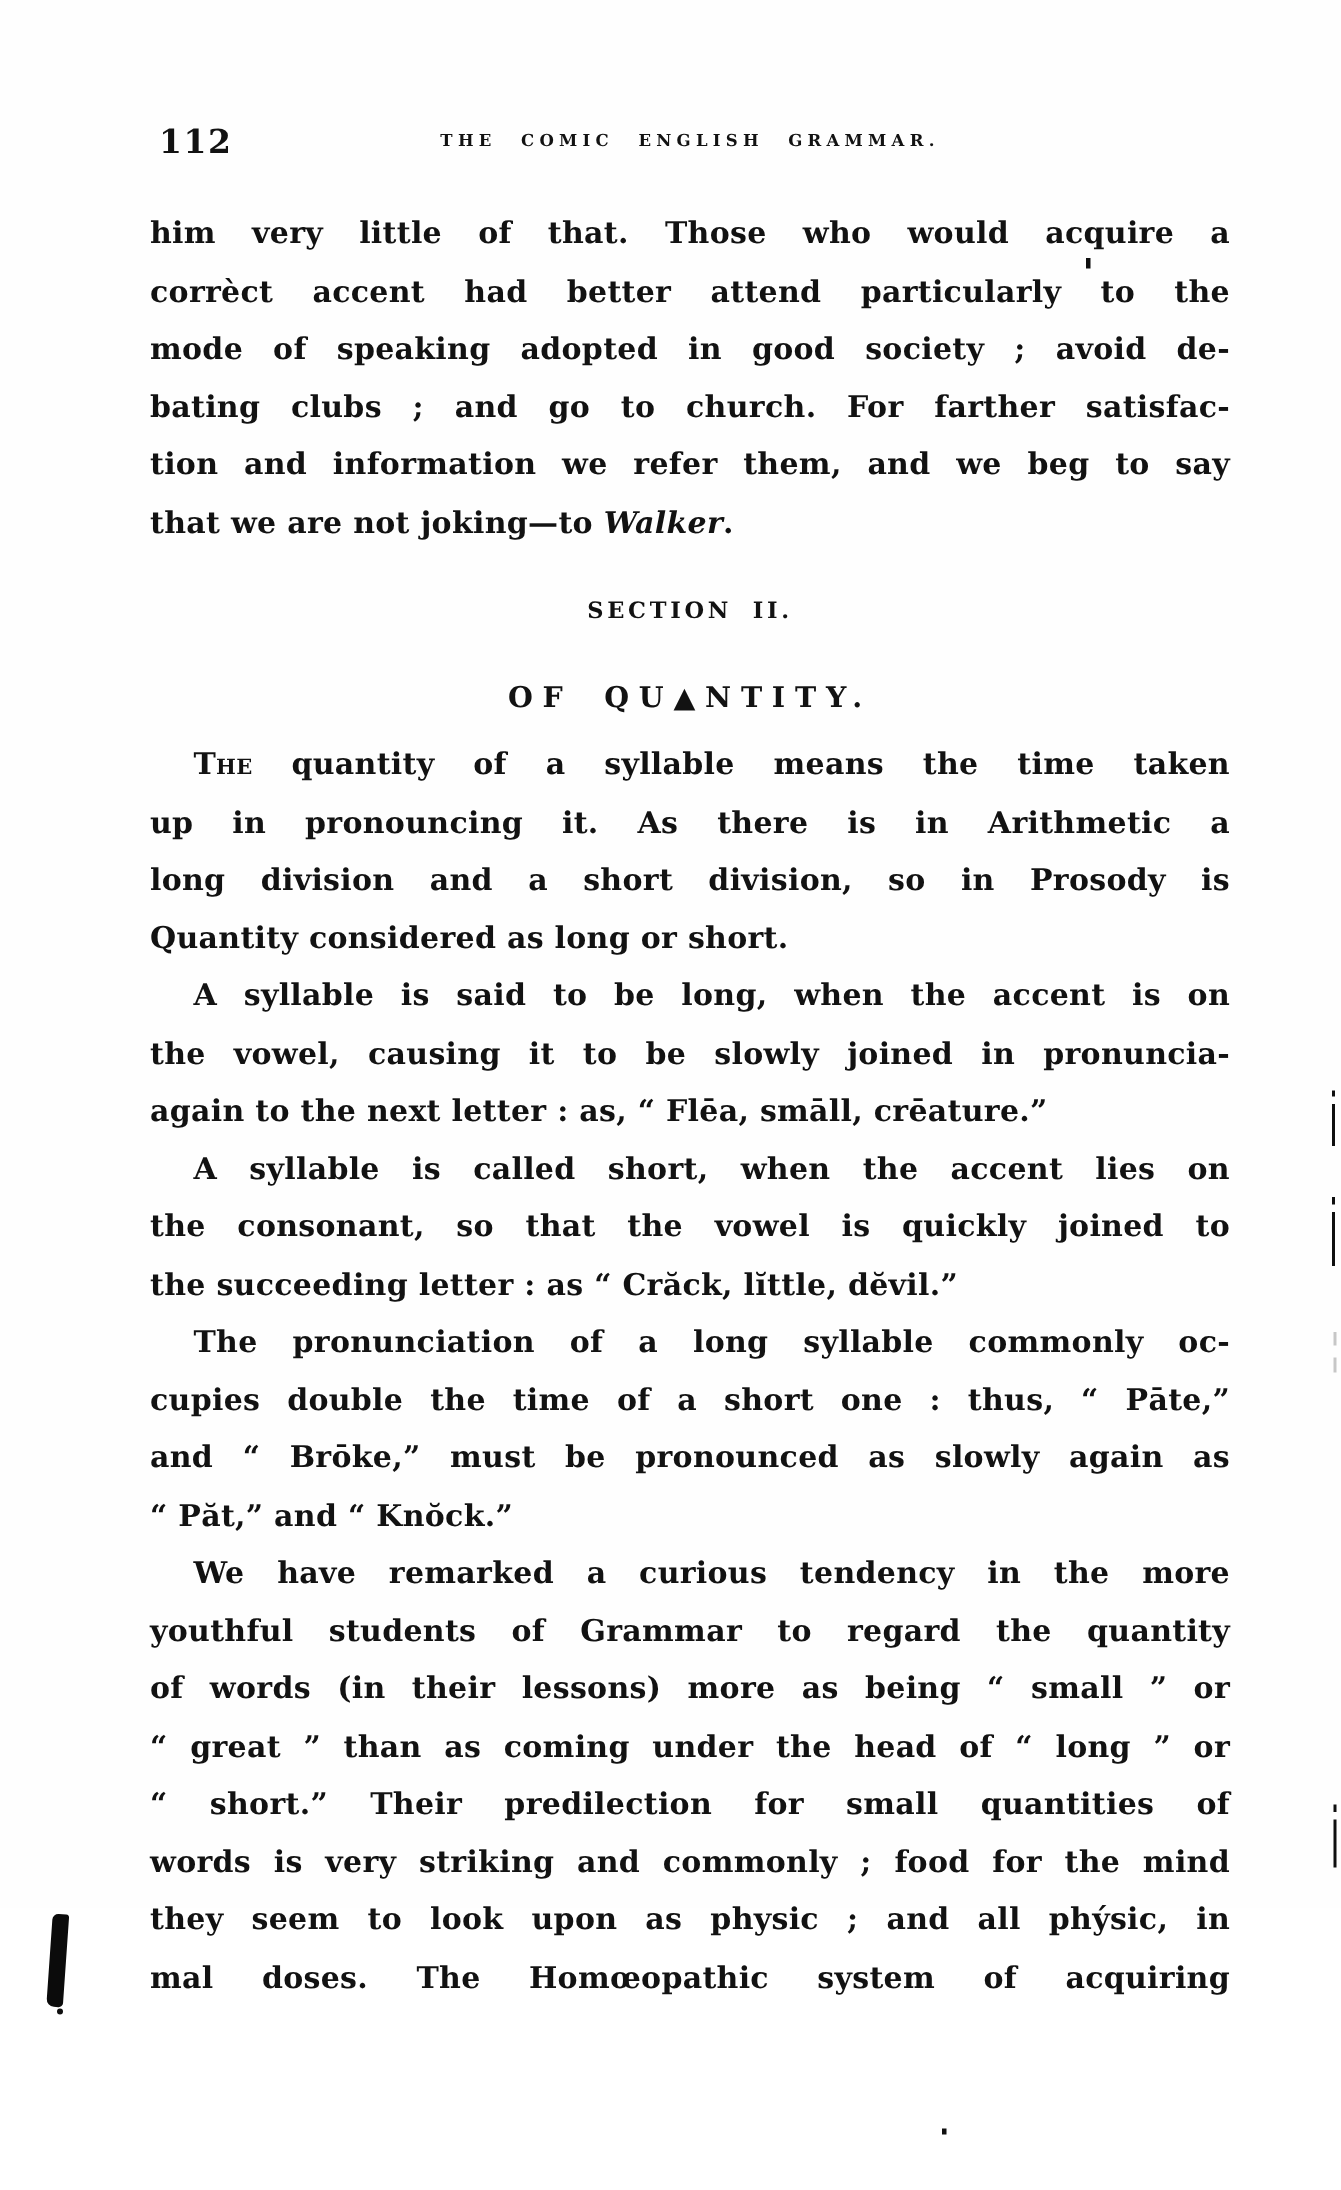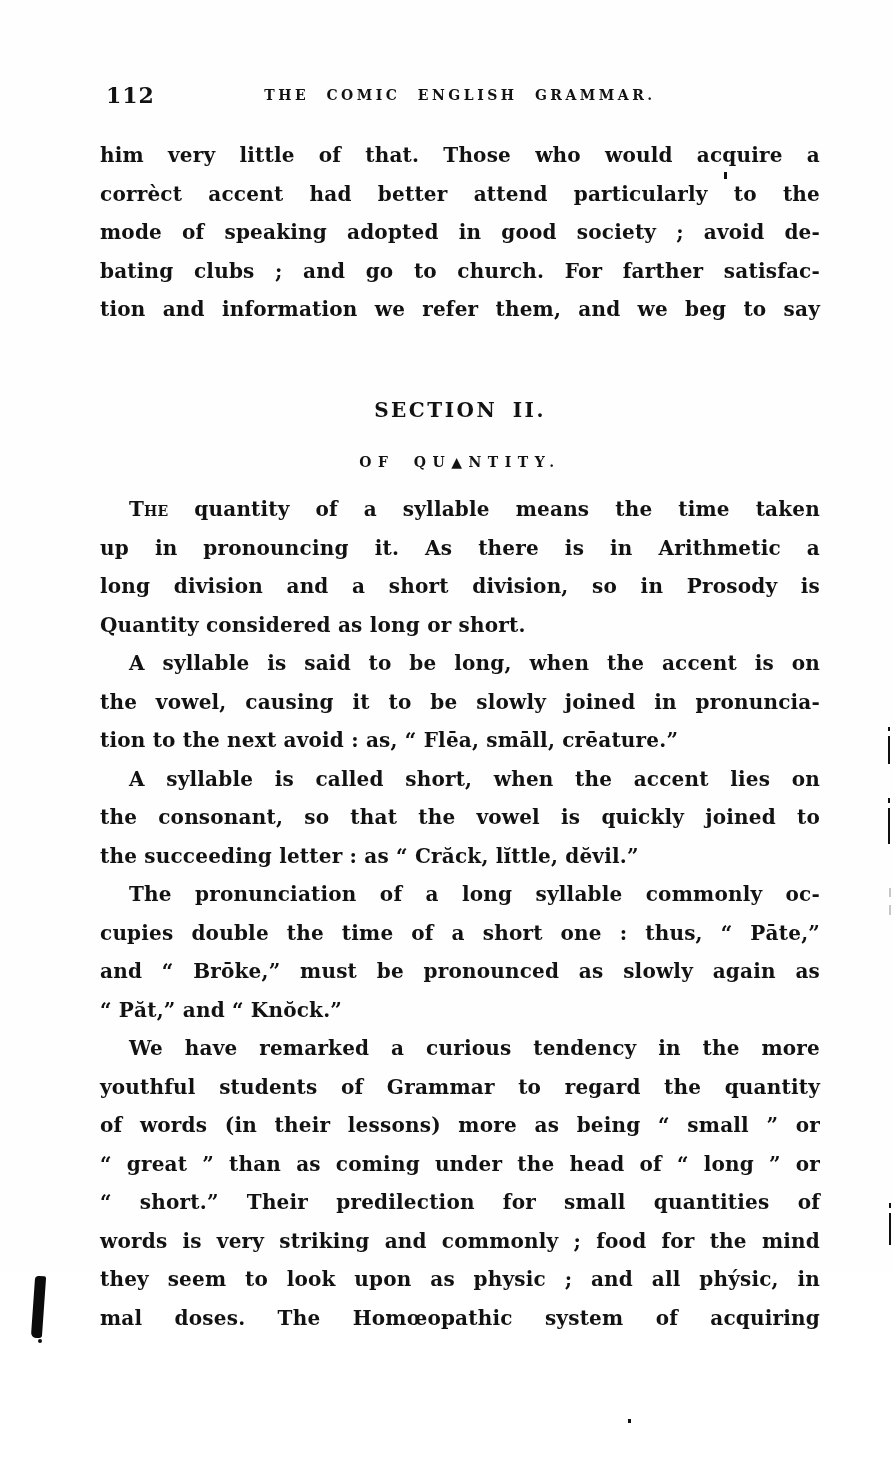--- a/index.html
+++ b/index.html
@@ -11,41 +11,41 @@
     overflow:hidden;
   }
   .page{position:relative;width:894px;height:1272px;background:var(--paper,#fefefe);}
   .pagenum{
     position:absolute;left:106px;top:82px;
     font-size:22px;font-weight:bold;letter-spacing:1px;
   }
   .running-title{
     position:absolute;left:100px;top:87px;width:720px;
     text-align:center;
-    font-size:14px;font-weight:bold;letter-spacing:3.5px;word-spacing:9px;
+    font-size:11px;font-weight:bold;letter-spacing:3.5px;word-spacing:9px;
   }
   .textcol{
     position:absolute;left:100px;width:720px;
     font-size:20px;font-weight:600;line-height:38.5px;
     letter-spacing:0.2px;
   }
   .block-a{top:136px;}
   .block-b{top:490px;}
   .ln{text-align:justify;text-align-last:justify;white-space:normal;}
   .ln.final{text-align-last:left;}
   .ln.indent{text-indent:29px;}
   .sc{font-variant:small-caps;}
   em{font-style:italic;}
   .section-title{
     position:absolute;left:100px;top:398px;width:720px;text-align:center;
-    font-size:20px;font-weight:bold;letter-spacing:2.5px;word-spacing:6px;
+    font-size:15px;font-weight:bold;letter-spacing:2.5px;word-spacing:6px;
   }
   .section-subtitle{
     position:absolute;left:100px;top:454px;width:720px;text-align:center;
-    font-size:14px;font-weight:bold;letter-spacing:6.5px;word-spacing:8px;
+    font-size:19px;font-weight:bold;letter-spacing:6.5px;word-spacing:8px;
   }
   .artifact{position:absolute;background:#0f0f0f;}
   .artifact.faint{background:#c7c7c7;}
   .ink-stroke{
     position:absolute;left:33px;top:1276px;width:11px;height:62px;
     background:#0b0b0b;border-radius:4px 2px 3px 5px;
     transform:rotate(4deg);
   }
 </style>
 </head>
@@ -56,36 +56,37 @@
   <div class="pagenum">112</div>
 
   <div class="running-title">THE COMIC ENGLISH GRAMMAR.</div>
 
   <div class="textcol block-a">
     <div class="ln">him very little of that.  Those who would acquire a</div>
     <div class="ln">corrèct accent had better attend particularly to the</div>
     <div class="ln">mode of speaking adopted in good society ; avoid de-</div>
     <div class="ln">bating clubs ; and go to church.  For farther satisfac-</div>
     <div class="ln">tion and information we refer them, and we beg to say</div>
+    <div class="ln final"><span>that we are not joking—to </span><em>Walker</em><span>.</span></div>
   </div>
 
   <div class="section-title">SECTION II.</div>
   <div class="section-subtitle">OF QU▲NTITY.</div>
 
   <div class="textcol block-b">
     <div>
       <div class="ln indent"><span class="sc">The</span><span> quantity of a syllable means the time taken</span></div>
       <div class="ln">up in pronouncing it.  As there is in Arithmetic a</div>
       <div class="ln">long division and a short division, so in Prosody is</div>
       <div class="ln final">Quantity considered as long or short.</div>
     </div>
     <div>
       <div class="ln indent">A syllable is said to be long, when the accent is on</div>
       <div class="ln">the vowel, causing it to be slowly joined in pronuncia-</div>
-      <div class="ln final">tion to the next avoid :  as, “ Flēa, smāll, crēature.”</div>
+      <div class="ln final">again to the next letter :  as, “ Flēa, smāll, crēature.”</div>
     </div>
     <div>
       <div class="ln indent">A syllable is called short, when the accent lies on</div>
       <div class="ln">the consonant, so that the vowel is quickly joined to</div>
       <div class="ln final">the succeeding letter :  as “ Crăck, lĭttle, dĕvil.”</div>
     </div>
     <div>
       <div class="ln indent">The pronunciation of a long syllable commonly oc-</div>
       <div class="ln">cupies double the time of a short one :  thus, “ Pāte,”</div>
       <div class="ln">and “ Brōke,” must be pronounced as slowly again as</div>

